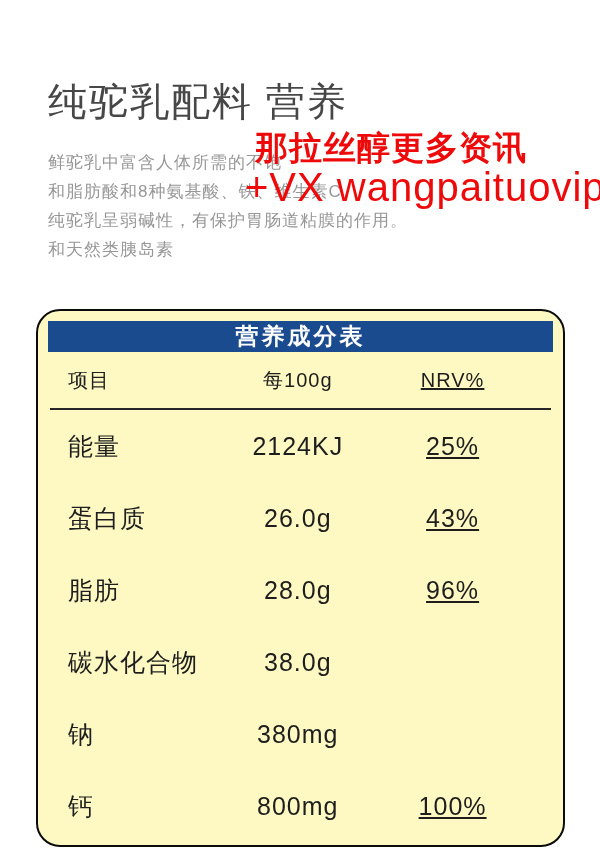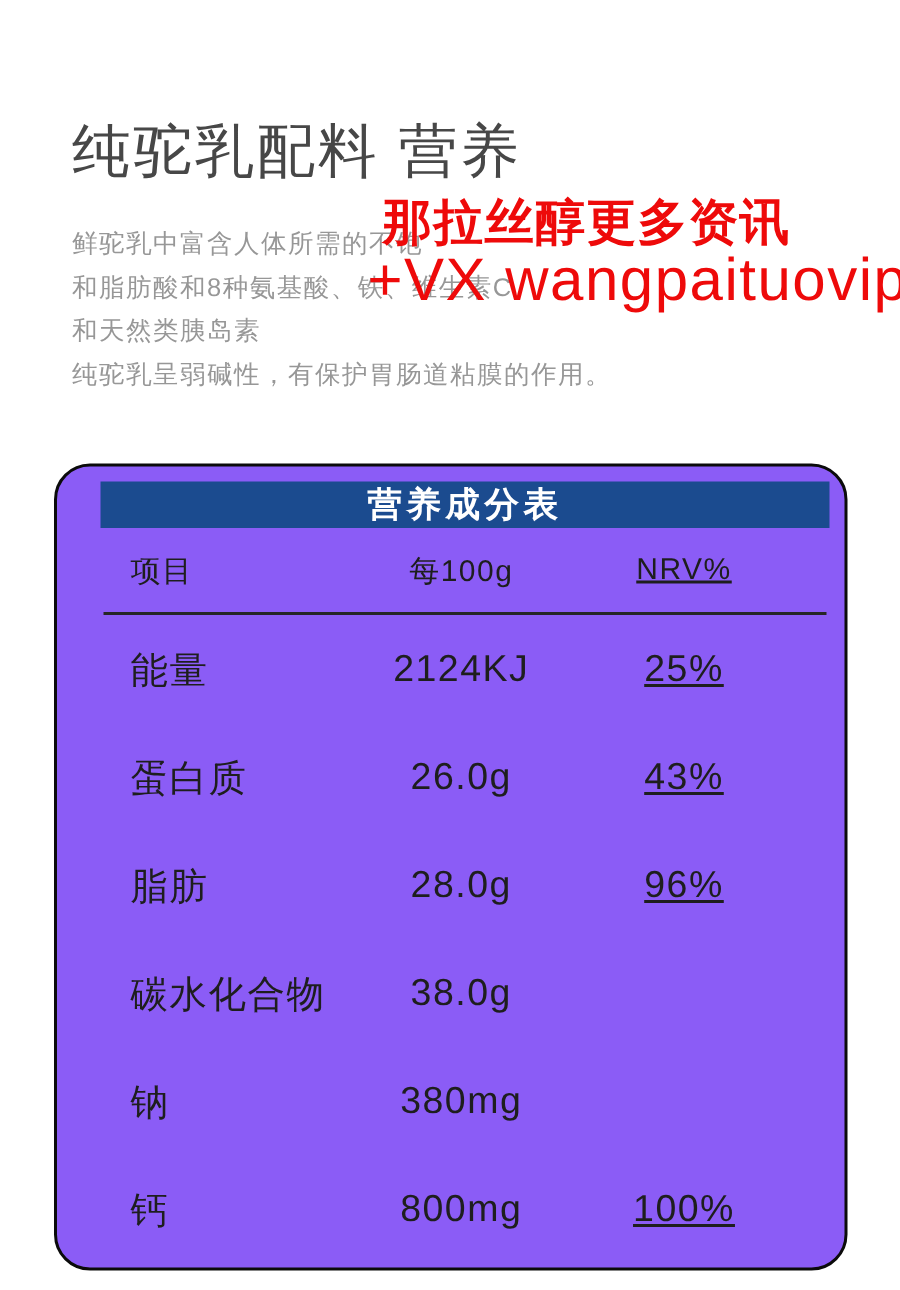--- a/index.html
+++ b/index.html
@@ -29,22 +29,21 @@
   .wm2 {
     position:absolute; left:245px; top:165px; z-index:5;
     font-size:40px; font-weight:400; letter-spacing:1px; white-space:nowrap;
   }
 
   
   .panel {
     position:absolute; left:36px; top:309px;
     width:529px; height:538px; box-sizing:border-box;
     border:2.5px solid #0b0b0b; border-radius:24px;
-    background:#8b5cf6;
-    padding-left:19px;
+    background:#fef9c3;
   }
   .panel-title {
     margin:10px 10px 0; height:31px;
     color:#ffffff; font-size:23px; font-weight:bold; letter-spacing:3px;
     display:flex; align-items:center; justify-content:center;
   }
   .row {
     display:flex; align-items:center;
     padding:0 26px 0 30px;
     font-size:20px; color:#1e1e1e; letter-spacing:1px;
@@ -59,22 +58,22 @@
 </head>
 <body>
 
 <div class="page">
 
   <h1 class="title">纯驼乳配料 营养</h1>
 
   <div class="desc">
     <p>鲜驼乳中富含人体所需的不饱</p>
     <p>和脂肪酸和8种氨基酸、铁、维生素C</p>
+    <p>纯驼乳呈弱碱性，有保护胃肠道粘膜的作用。</p>
     <p>和天然类胰岛素</p>
-    <p>纯驼乳呈弱碱性，有保护胃肠道粘膜的作用。</p>
   </div>
 
   <div class="wm1" style="color: rgb(238, 10, 10);">那拉丝醇更多资讯</div>
   <div class="wm2" style="color: rgb(238, 10, 10);">+VX wangpaituovip</div>
 
   <div class="panel">
 
     <div class="panel-title" style="background: rgb(27, 75, 143);">营养成分表</div>
 
     <div class="row header-row">

